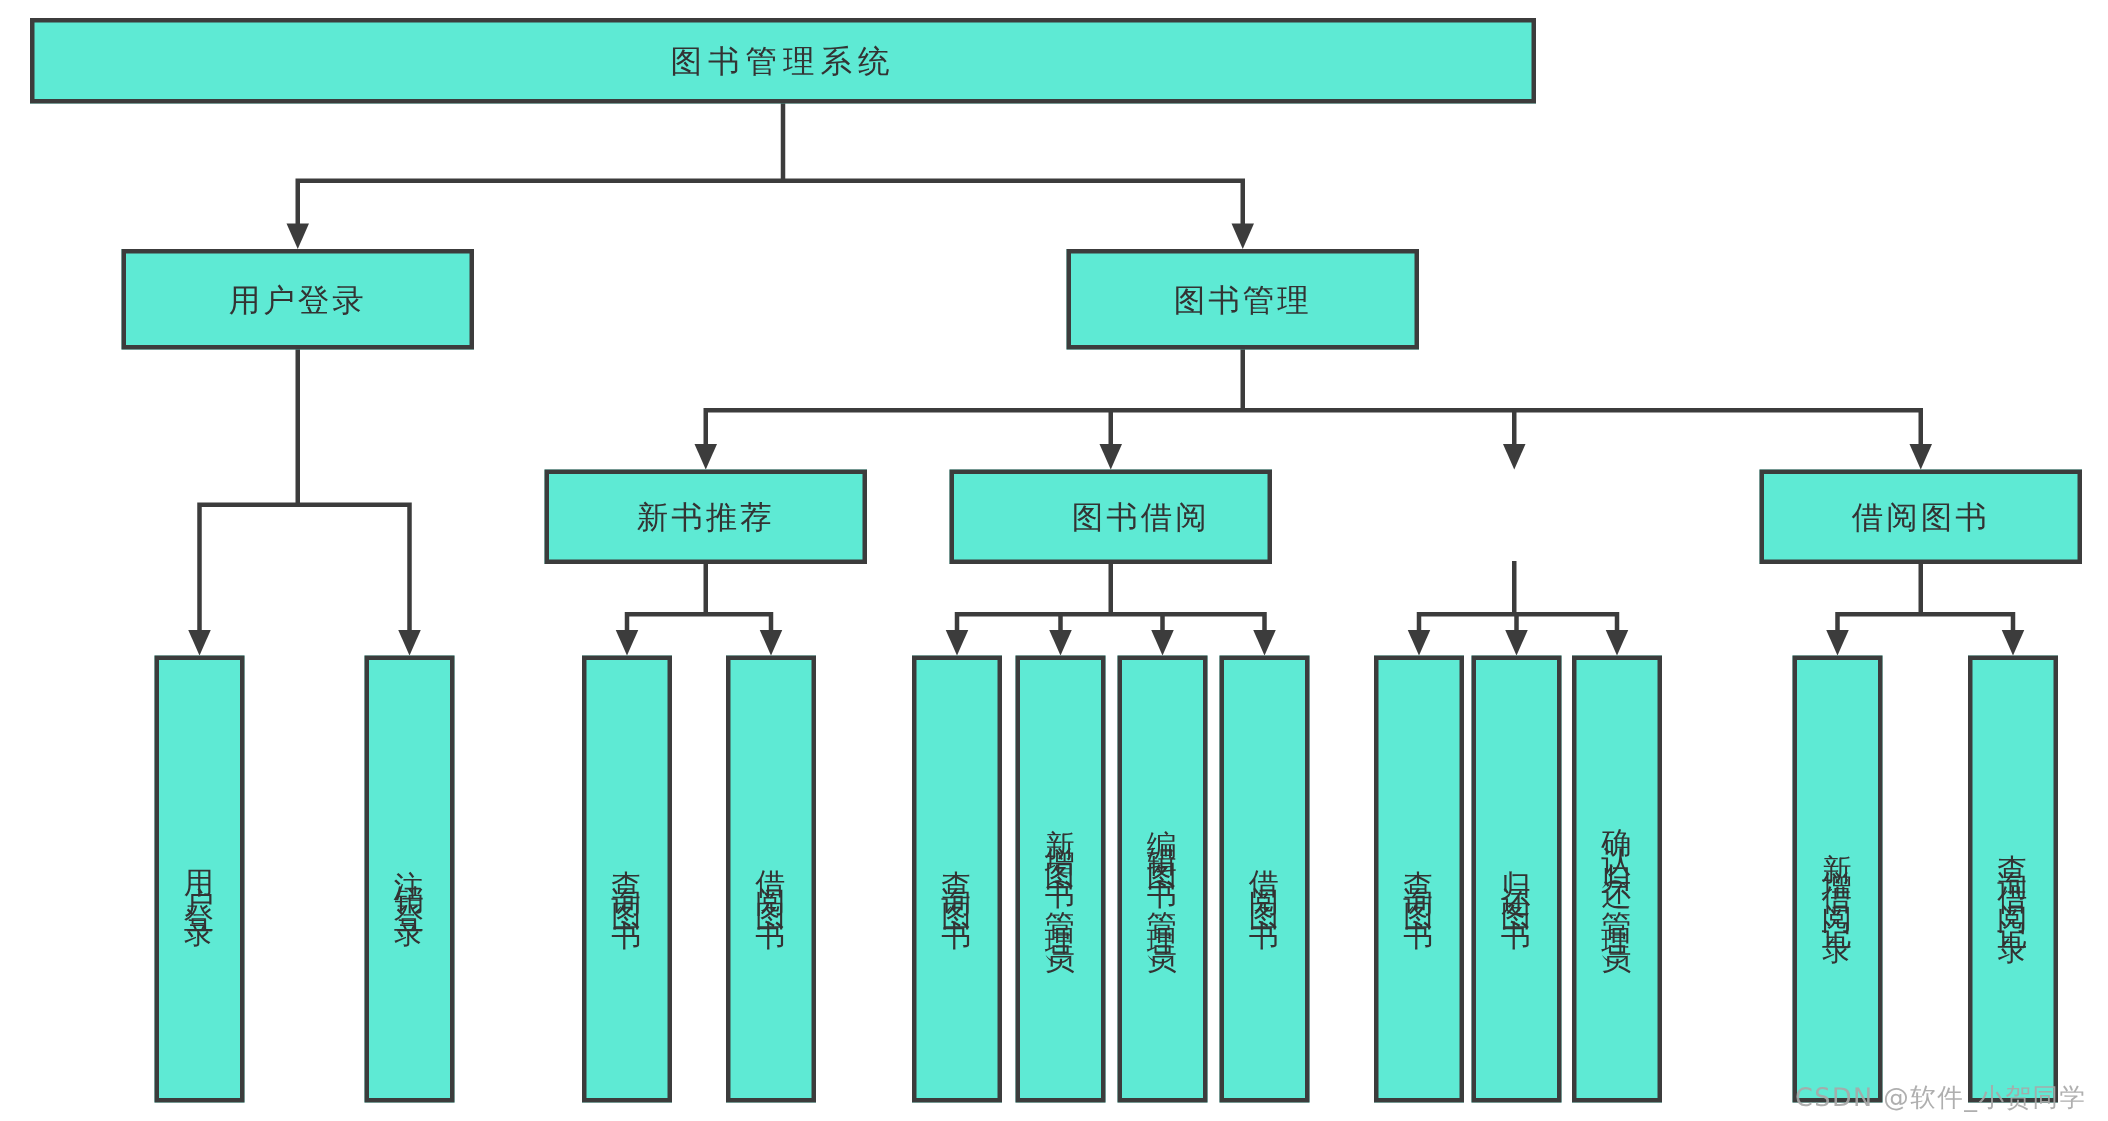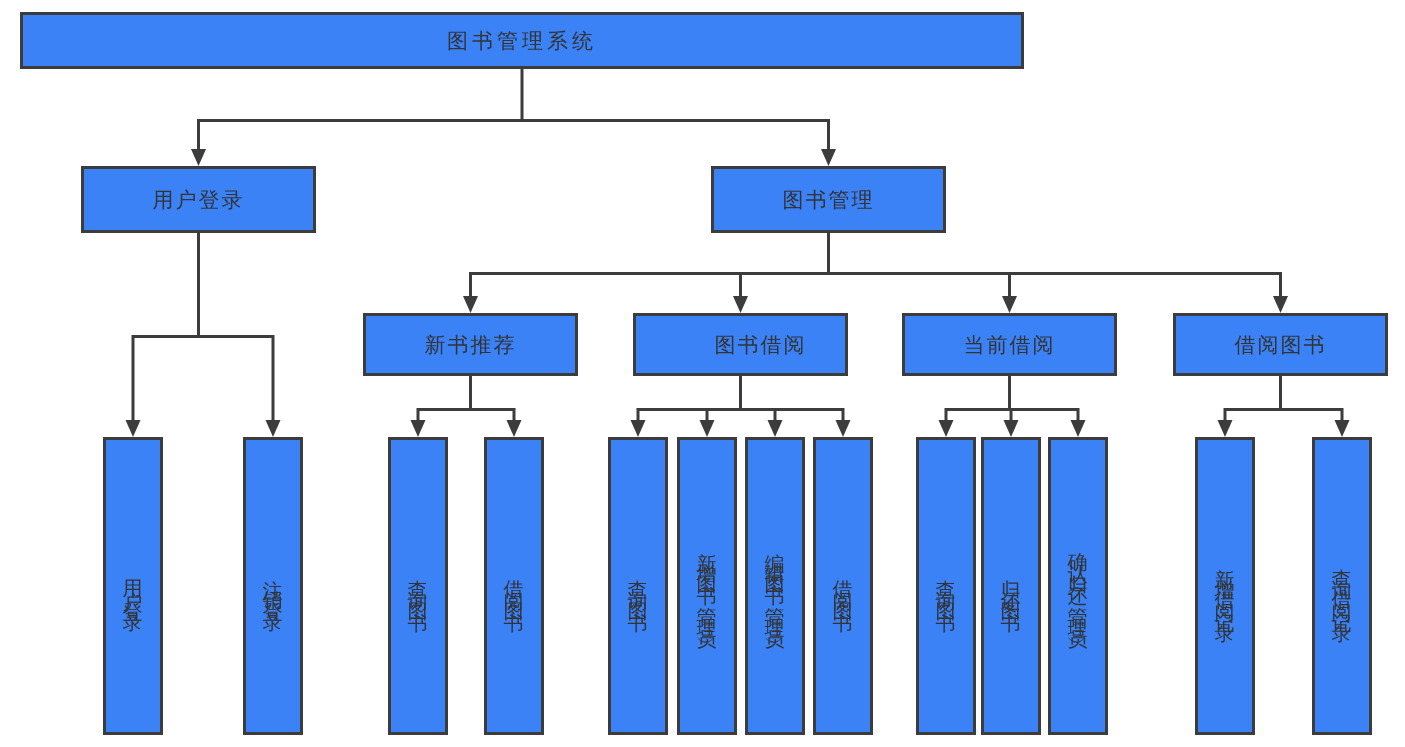--- a/index.html
+++ b/index.html
@@ -18,21 +18,21 @@
   .connectors {
     position: absolute;
     left: 0;
     top: 0;
     z-index: 1;
   }
   .box {
     position: absolute;
     box-sizing: border-box;
     border: 3px solid #3c3c3c;
-    background: #3b82f6;
+    background: #5eead4;
     display: flex;
     align-items: center;
     justify-content: center;
     color: #333333;
     z-index: 2;
     font-size: 21px;
     letter-spacing: 2px;
     text-align: center;
   }
   .box.root-box {
@@ -108,35 +108,35 @@
     </g>
   </svg>
 
   <div class="box root-box" style="left:20px; top:12px; width:1004px; height:57px;">图书管理系统</div>
 
   <div class="box" style="left:81px; top:166px; width:235px; height:67px;">用户登录</div>
   <div class="box" style="left:363px; top:313px; width:215px; height:63px;">新书推荐</div>
 
   <div class="box" style="left:711px; top:166px; width:235px; height:67px;">图书管理</div>
   <div class="box" style="left:633px; top:313px; width:215px; height:63px;padding-left:40px;">图书借阅</div>
-  <div class="box" style="left:902px; top:313px; width:215px; height:63px;">当前借阅</div>
   <div class="box" style="left:1173px; top:313px; width:215px; height:63px;">借阅图书</div>
 
   <div class="box v" style="left:103px; top:437px; width:60px; height:298px;">用户登录</div>
   <div class="box v" style="left:243px; top:437px; width:60px; height:298px;">注销登录</div>
 
   <div class="box v" style="left:388px; top:437px; width:60px; height:298px;">查询图书</div>
   <div class="box v" style="left:484px; top:437px; width:60px; height:298px;">借阅图书</div>
 
   <div class="box v" style="left:608px; top:437px; width:60px; height:298px;">查询图书</div>
   <div class="box v" style="left:677px; top:437px; width:60px; height:298px;">新增图书（管理员）</div>
   <div class="box v" style="left:745px; top:437px; width:60px; height:298px;">编辑图书（管理员）</div>
   <div class="box v" style="left:813px; top:437px; width:60px; height:298px;">借阅图书</div>
 
   <div class="box v" style="left:916px; top:437px; width:60px; height:298px;">查询图书</div>
   <div class="box v" style="left:981px; top:437px; width:60px; height:298px;">归还图书</div>
   <div class="box v" style="left:1048px; top:437px; width:60px; height:298px;">确认归还（管理员）</div>
 
   <div class="box v" style="left:1195px; top:437px; width:60px; height:298px;">新增借阅记录</div>
   <div class="box v" style="left:1312px; top:437px; width:60px; height:298px;">查询借阅记录</div>
 
+  <div class="watermark">CSDN @软件_小贺同学</div>
 
 </div>
 
 </body></html>

